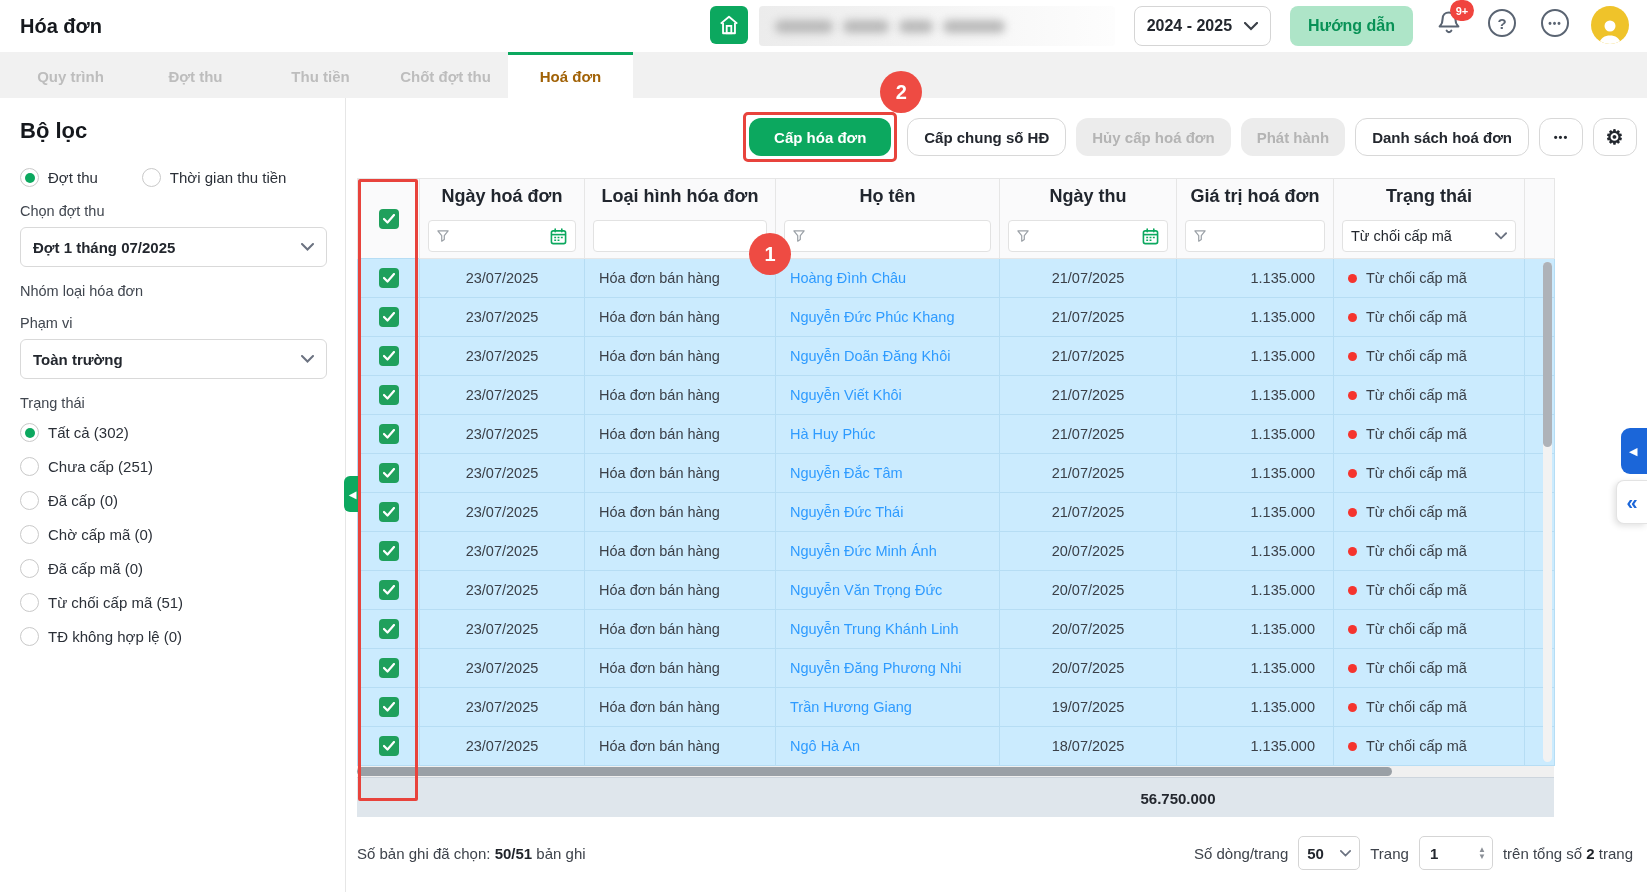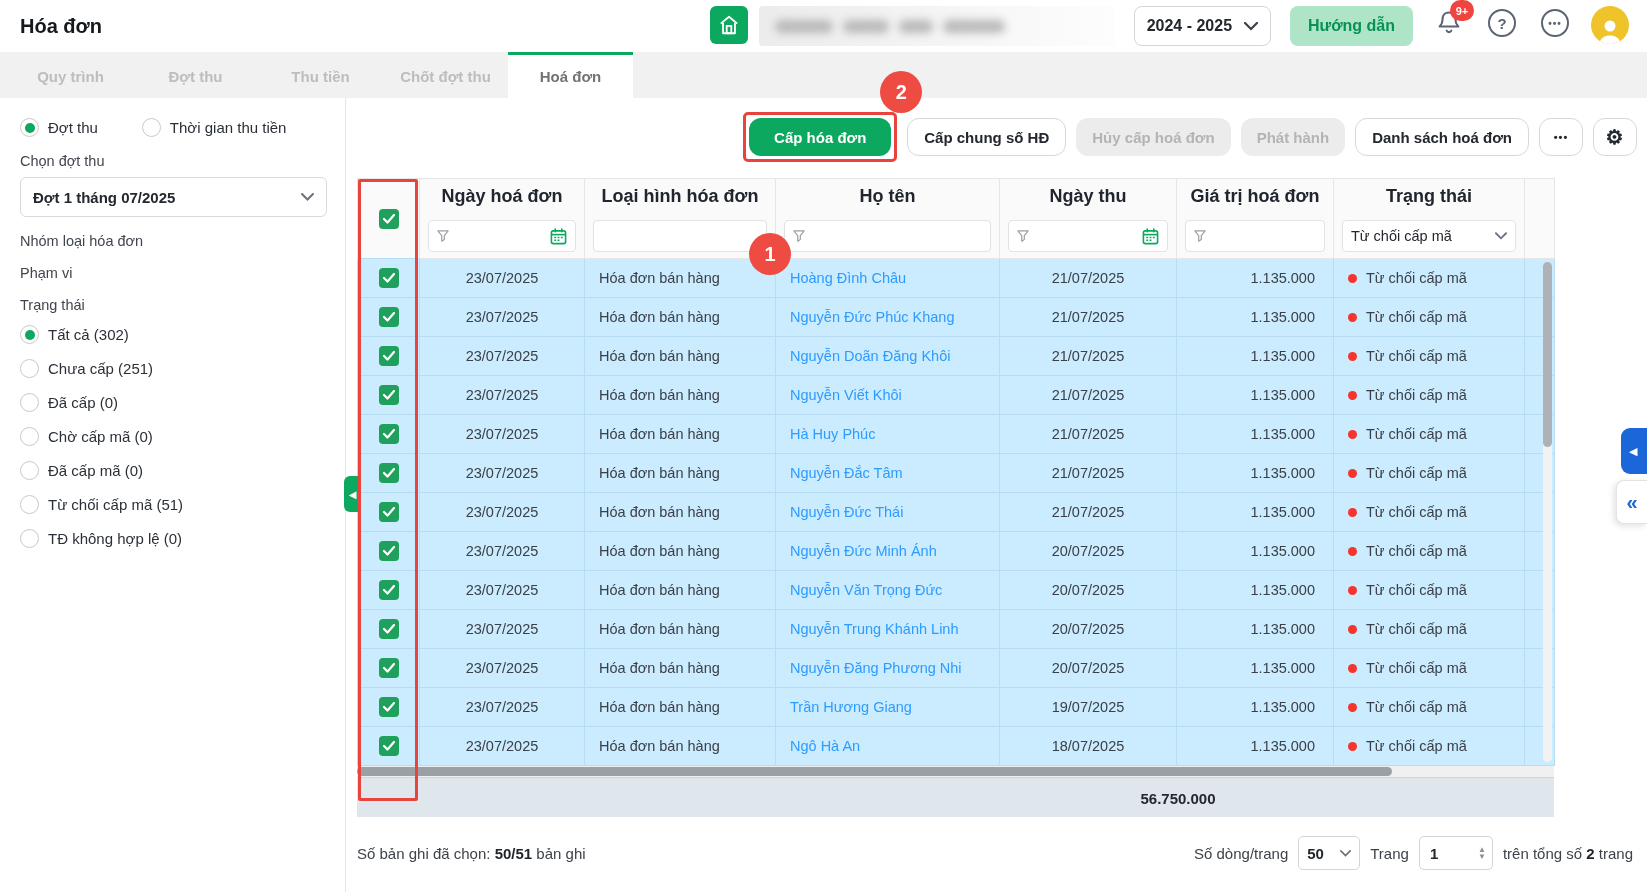--- a/index.html
+++ b/index.html
@@ -18,21 +18,21 @@
   .guide-btn { height:40px; border:none; border-radius:8px; background:#AEE5C8; color:#089156; font-size:16px; font-weight:bold; padding:0 18px; cursor:pointer; }
   .iconbtn { position:relative; width:34px; height:34px; display:flex; align-items:center; justify-content:center; cursor:pointer; color:#5a6472; }
   .badge { position:absolute; top:-6px; right:-8px; min-width:24px; height:21px; border-radius:11px; background:#F0443E; color:#fff; font-size:11px; font-weight:bold; display:flex; align-items:center; justify-content:center; padding:0 4px; }
   .circle-icon { width:28px; height:28px; border:2px solid #5a6472; border-radius:50%; display:flex; align-items:center; justify-content:center; font-size:15px; font-weight:bold; color:#5a6472; }
   .circle-icon.more { letter-spacing:1px; font-size:10px; }
   .avatar { width:38px; height:38px; border-radius:50%; background:#EFC32A; display:flex; align-items:flex-end; justify-content:center; overflow:hidden; cursor:pointer; }
 
   
   .tabbar { height:46px; background:#F1F1F1; display:flex; align-items:stretch; padding-left:8px; }
   .tab { min-width:125px; display:flex; align-items:center; justify-content:center; font-size:15px; font-weight:bold; color:#BDBDBD; cursor:pointer; border-top:3px solid transparent; }
-  .tab.active { background:#fff; color:#737373; border-top:3px solid #0CA85F; }
+  .tab.active { background:#fff; color:#a16207; border-top:3px solid #0CA85F; }
 
   
   .body { position:relative; display:flex; height:calc(892px - 98px); }
   .sidebar { width:346px; flex:0 0 346px; border-right:1px solid #e6e6e6; padding:20px 18px 0 20px; }
   .sb-title { font-size:22px; font-weight:bold; color:#15181d; margin-bottom:24px; }
   .radio-row { display:flex; gap:44px; margin-bottom:10px; }
   .radio { display:flex; align-items:center; gap:9px; cursor:pointer; font-size:15px; color:#2b3038; }
   .radio-dot { width:19px; height:19px; border-radius:50%; border:1px solid #c9c9c9; background:#fff; flex:0 0 19px; position:relative; }
   .radio.selected .radio-dot::after { content:""; position:absolute; inset:3.5px; border-radius:50%; background:#0CA85F; }
   .field { margin-top:16px; }
@@ -170,20 +170,21 @@
         <span>Chốt đợt thu</span>
       </div>
 
   <div class="tab active">
         <span>Hoá đơn</span>
       </div>
 </nav>
 
   <div class="body">
     <aside class="sidebar">
+      <div class="sb-title">Bộ lọc</div>
       <div class="radio-row" id="mode-radios">
   <label class="radio selected">
     <span class="radio-dot"></span>
     <span class="radio-label">Đợt thu</span>
   </label>
 
   <label class="radio">
     <span class="radio-dot"></span>
     <span class="radio-label">Thời gian thu tiền</span>
   </label>
@@ -198,20 +199,26 @@
               </svg>
     </div>
   </div>
 
   <div class="field">
     <div class="field-label">Nhóm loại hóa đơn</div>
   </div>
 
   <div class="field">
     <div class="field-label">Phạm vi</div>
+    <div class="select">
+      <span class="select-value">Toàn trường</span>
+      <svg class="chev" width="13" height="8" viewBox="0 0 13 8">
+                <path d="M1 1l5.5 5.5L12 1" fill="none" stroke="#6b7280" stroke-width="2" stroke-linecap="round"></path>
+              </svg>
+    </div>
   </div>
 </div>
       <div class="field">
         <div class="field-label">Trạng thái</div>
         <div class="status-list" id="status-list">
   <label class="radio selected">
     <span class="radio-dot"></span>
     <span class="radio-label">Tất cả (302)</span>
   </label>
 

